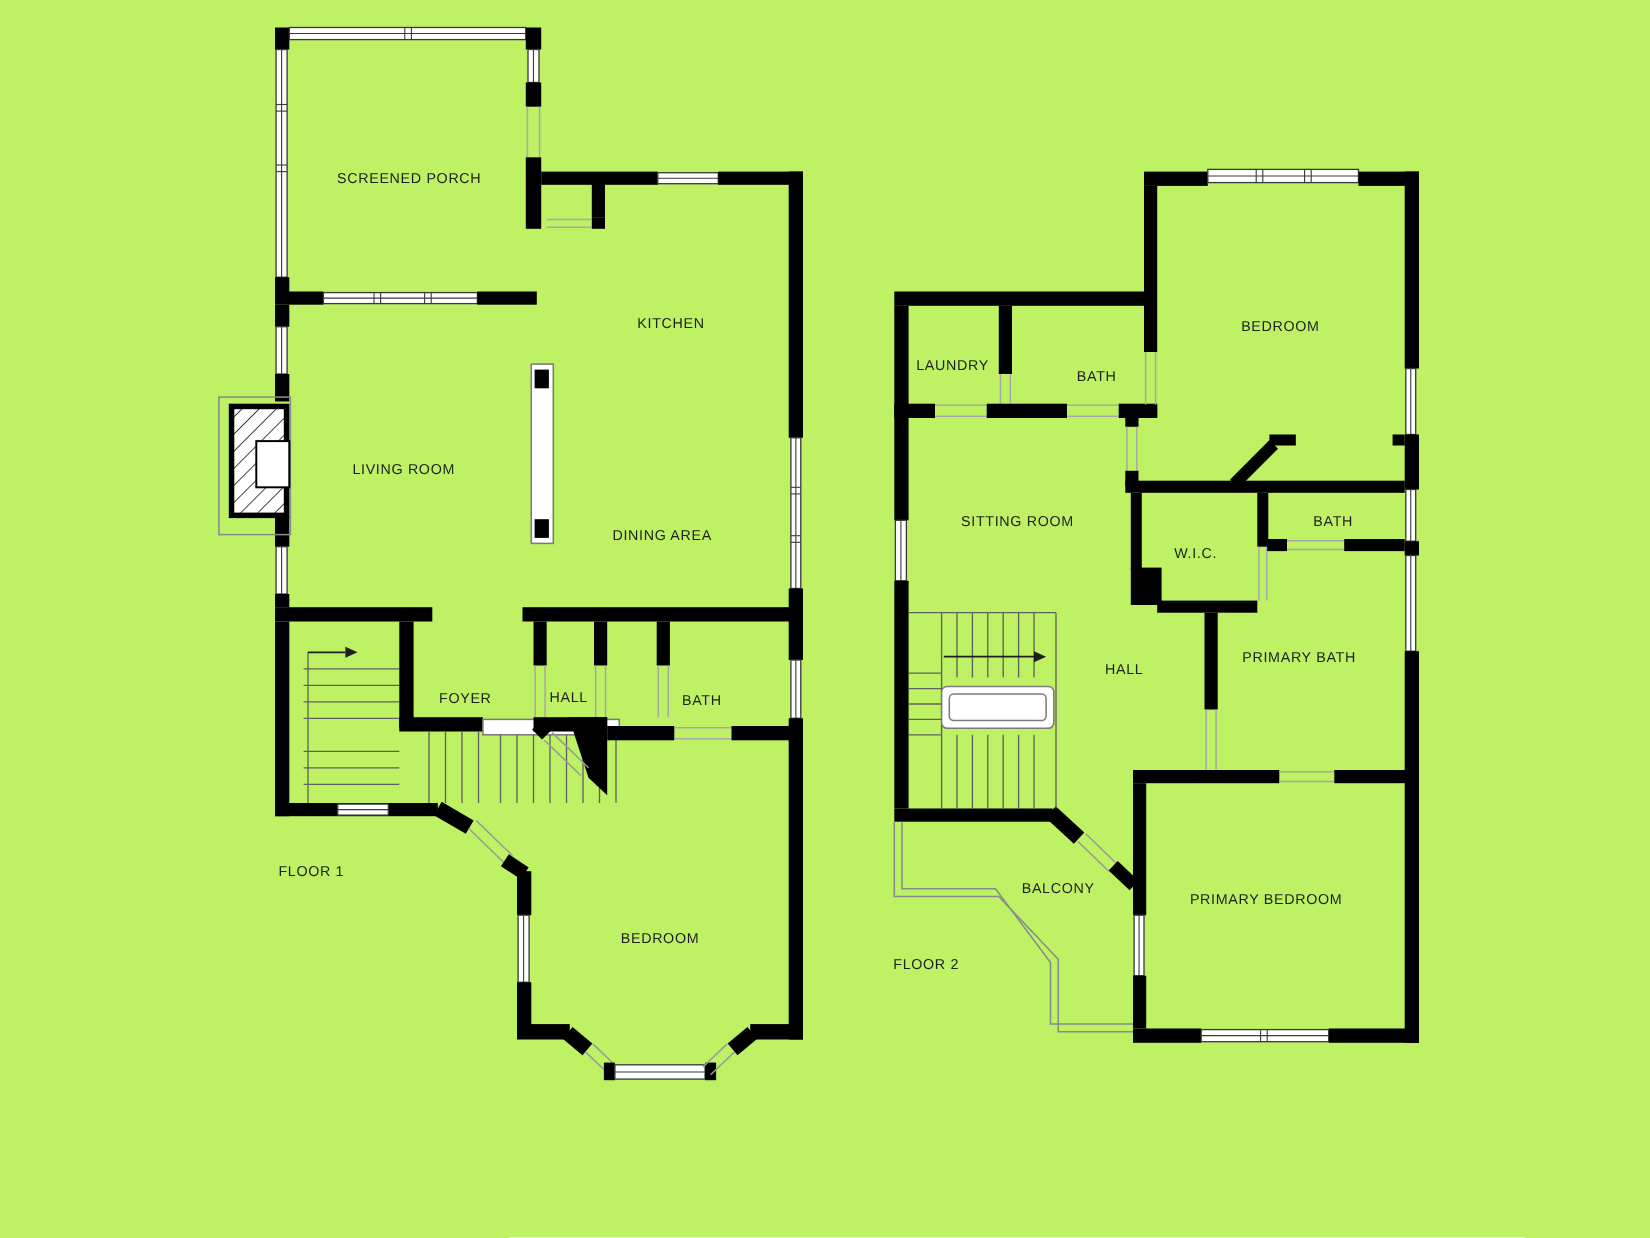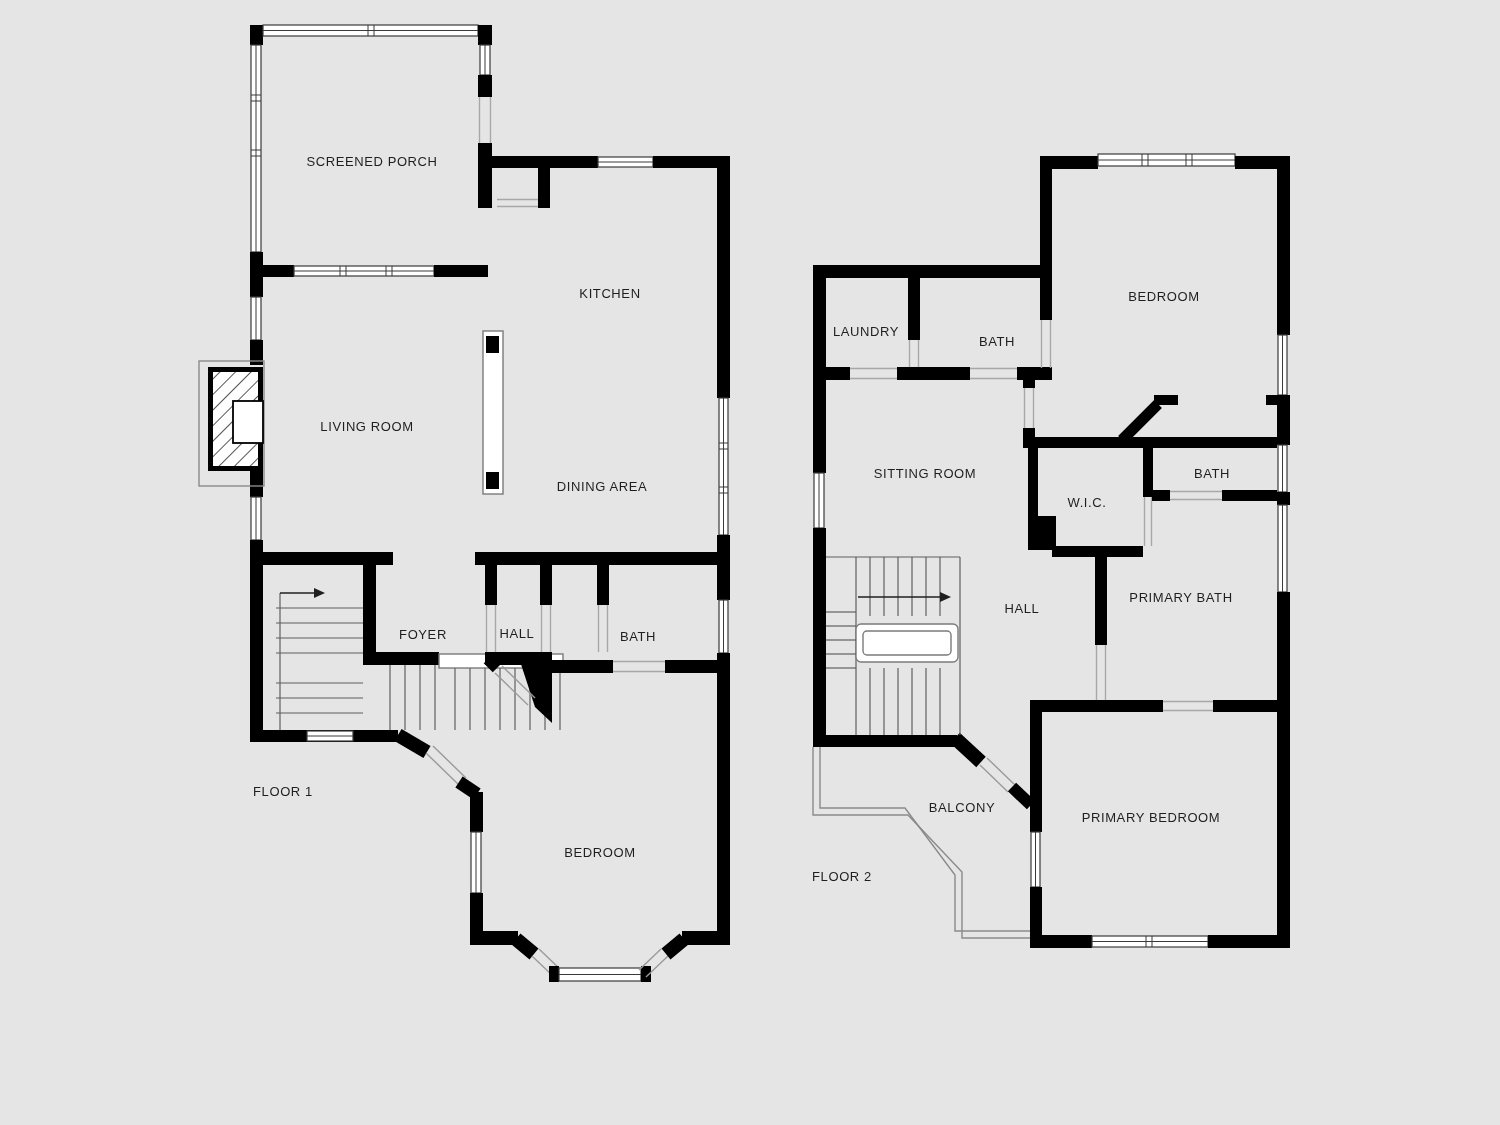--- a/index.html
+++ b/index.html
@@ -7,21 +7,21 @@
     padding: 0;
     background: #ffffff;
     width: 1500px;
     height: 1125px;
     font-family: "Liberation Sans", sans-serif;
   }
   #plan-wrap {
     position: relative;
     width: 1500px;
     height: 1125px;
-    background: #e5e5e5;
+    background: #bef264;
     overflow: hidden;
   }
   svg { display: block; }
   .wall   { fill: #000000; stroke: none; }
   .win    { fill: #ffffff; stroke: #3a3a3a; stroke-width: 1.2; }
   .winline{ stroke: #3a3a3a; stroke-width: 1; fill: none; }
   .jamb   { stroke: #a8a8a8; stroke-width: 1.4; fill: none; }
   .stair  { stroke: #5f5f5f; stroke-width: 1.2; fill: none; }
   .thinbx { stroke: #7b7b7b; stroke-width: 1.4; fill: #ffffff; }
   .outln  { stroke: #8a8a8a; stroke-width: 1.4; fill: none; }

